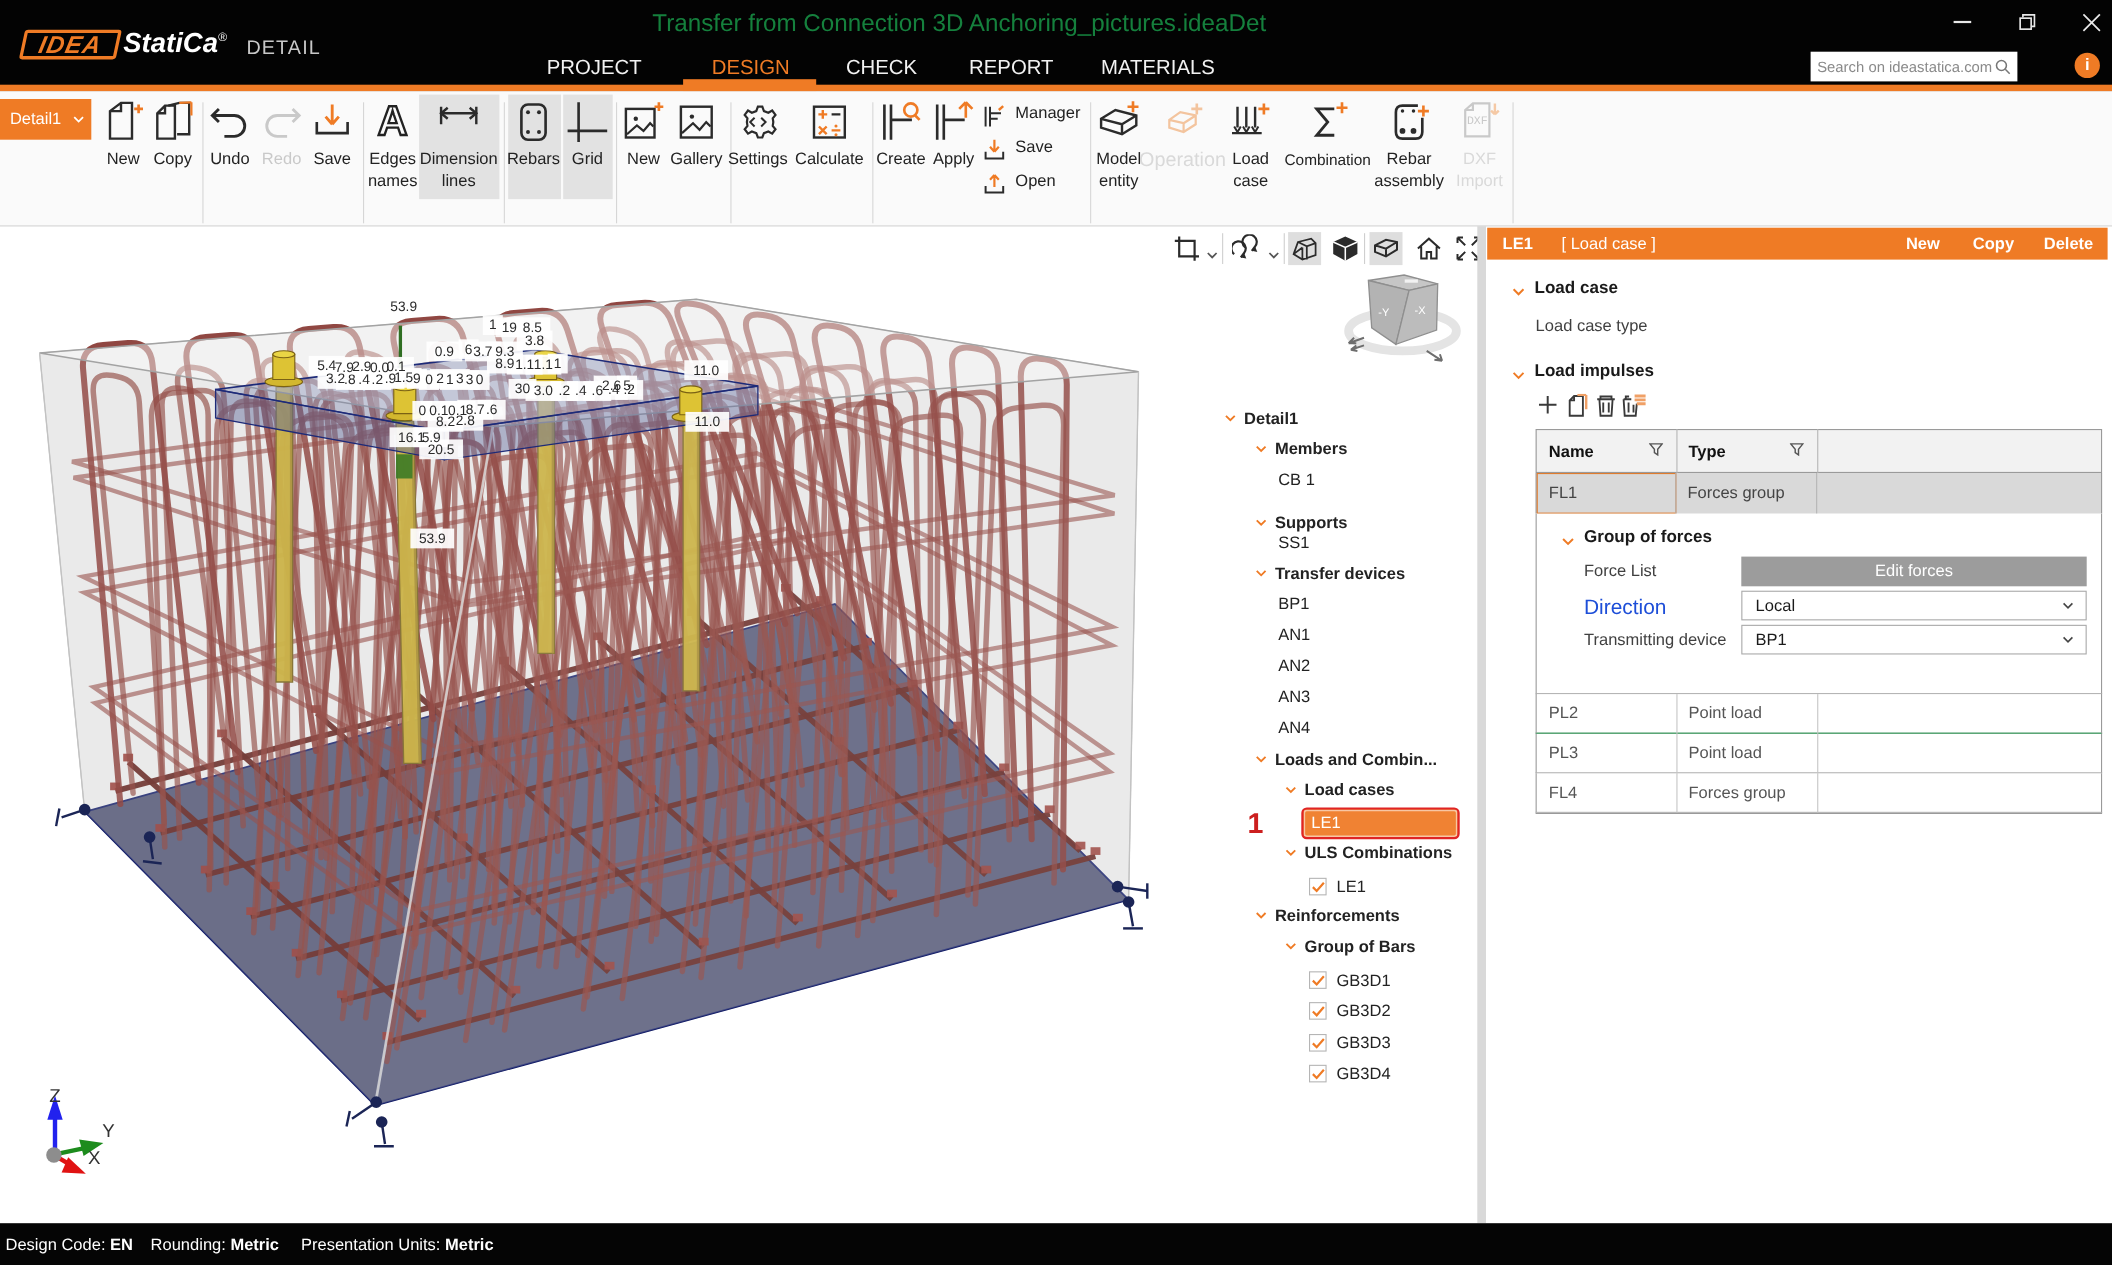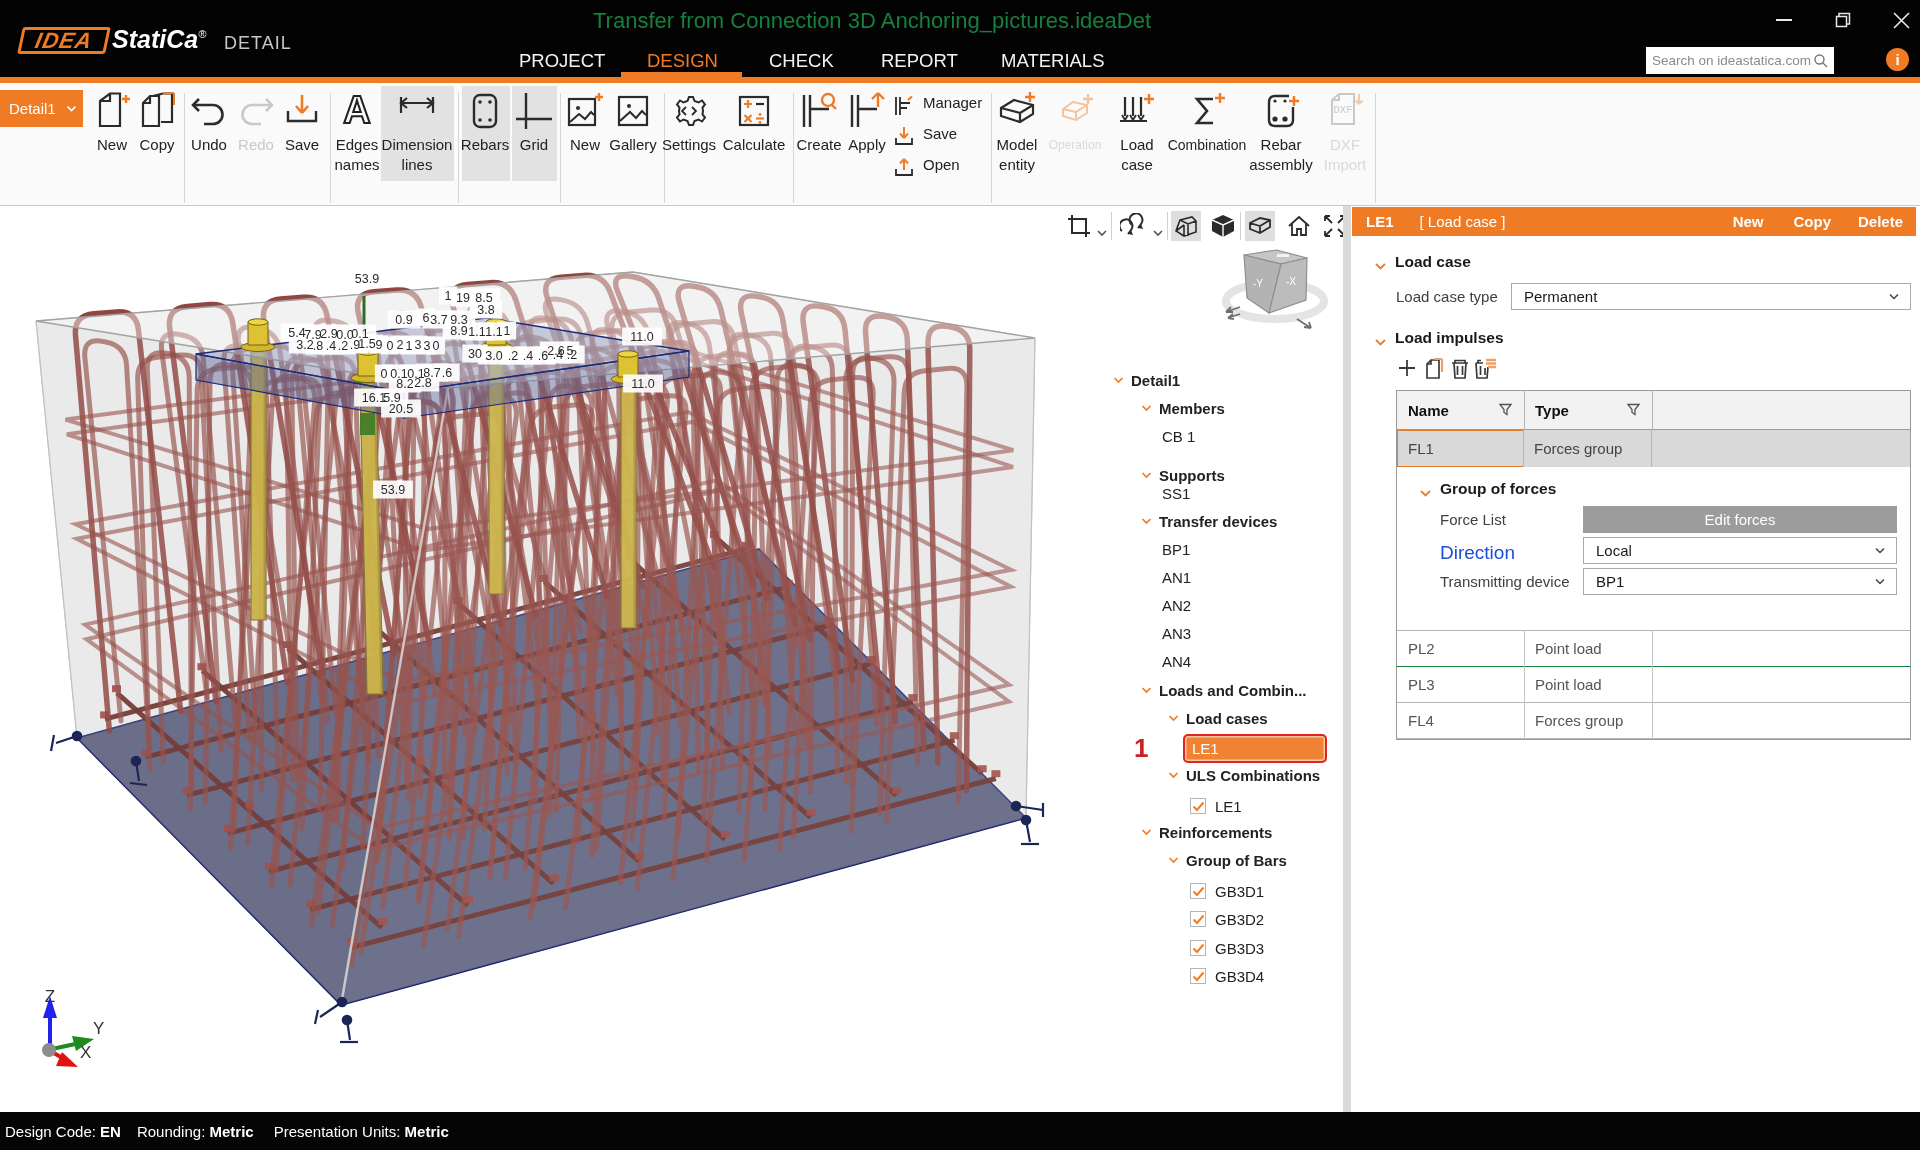--- a/index.html
+++ b/index.html
@@ -22,21 +22,21 @@
     <rect x="1.5" y="4.5" width="10" height="10" stroke="#e8e8e8" stroke-width="1.5" fill="#030303"></rect>
   </svg>
 <svg class="abs" style="left:1893px;top:12px" width="17" height="17">
     <path d="M1,1 L16,16 M16,1 L1,16" stroke="#e8e8e8" stroke-width="1.6"></path>
   </svg>
 <div class="abs" style="left:20px;top:27px;width:88px;height:27px;border:3px solid #ef7b25;border-radius:3px;transform:skewX(-12deg);display:flex;align-items:center;justify-content:center">
 <span style="color:#ef7b25;font-size:22px;font-weight:bold;font-style:italic;letter-spacing:1px">IDEA</span>
   </div>
 <div class="abs" style="left:112px;top:25px;color:#fff;font-size:25px;font-weight:bold;font-style:italic">StatiCa<span style="font-size:11px;font-weight:normal;vertical-align:10px">®</span></div>
 <div class="abs" style="left:224px;top:33px;color:#c8c8c8;font-size:18px;letter-spacing:1px">DETAIL</div>
-<div class="abs" style="left:519px;top:50px;font-size:18.5px;color:#f2f2f2">PROJECT</div>
+<div class="abs" style="left:497px;top:50px;font-size:18.5px;color:#f2f2f2">PROJECT</div>
 <div class="abs" style="left:647px;top:50px;font-size:18.5px;color:#ef7b25">DESIGN</div>
 <div class="abs" style="left:769px;top:50px;font-size:18.5px;color:#f2f2f2">CHECK</div>
 <div class="abs" style="left:881px;top:50px;font-size:18.5px;color:#f2f2f2">REPORT</div>
 <div class="abs" style="left:1001px;top:50px;font-size:18.5px;color:#f2f2f2">MATERIALS</div>
 <div class="abs" style="left:621px;top:72px;width:121px;height:11px;background:#ef7b25"></div>
 <div class="abs" style="left:1646px;top:47px;width:188px;height:27px;background:#fff;display:flex;align-items:center;padding:0 6px;font-size:13.5px;color:#8a8a8a;white-space:nowrap">Search on ideastatica.com
 <svg style="margin-left:auto" width="15" height="15" viewBox="0 0 15 15" fill="none">
       <circle cx="6.5" cy="6.5" r="4.5" stroke="#777" stroke-width="1.4"></circle>
       <path d="M10,10 L14,14" stroke="#777" stroke-width="1.4"></path>
     </svg></div>
@@ -161,21 +161,21 @@
 <div style="position:absolute;left:997px;top:8px;width:40px;height:40px"><svg width="40" height="40" viewBox="0 0 40 40" fill="none">
         <path d="M4,17 L17,9 L36,14 L36,23 L23,31 L4,25 Z" stroke="#2b2b2b" stroke-width="2.2"></path>
         <path d="M4,17 L23,22 L23,31 M23,22 L36,14" stroke="#2b2b2b" stroke-width="2.2"></path>
         <path d="M28,6 L38,6 M33,1 L33,11" stroke="#ef7b25" stroke-width="2.4"></path>
       </svg></div>
     <div style="position:absolute;left:962px;top:52px;width:110px;text-align:center;font-size:15px;line-height:20px;color:#222">Model<br>entity</div>
 <div style="position:absolute;left:1055px;top:8px;width:40px;height:40px"><svg width="40" height="40" viewBox="0 0 40 40" fill="none">
         <path d="M8,18 L18,11 L32,14 L32,22 L21,29 L8,25 Z M8,18 L21,21 L21,29 M21,21 L32,14" stroke="#f3c49e" stroke-width="2"></path>
         <path d="M28,8 L38,8 M33,3 L33,13" stroke="#f3c49e" stroke-width="2.4"></path>
       </svg></div>
-    <div style="position:absolute;left:1020px;top:52px;width:110px;text-align:center;font-size:12px;line-height:20px;color:#d9d9d9">Operation</div>
+    <div style="position:absolute;left:1020px;top:52px;width:110px;text-align:center;font-size:18px;line-height:20px;color:#d9d9d9">Operation</div>
 <div style="position:absolute;left:1117px;top:8px;width:40px;height:40px"><svg width="40" height="40" viewBox="0 0 40 40" fill="none">
         <path d="M8,6 L8,25 M16,6 L16,25 M24,6 L24,25 M3,30 L30,30" stroke="#2b2b2b" stroke-width="2.2"></path>
         <path d="M5,24 L8,29 L11,24 M13,24 L16,29 L19,24 M21,24 L24,29 L27,24" stroke="#2b2b2b" stroke-width="1.8"></path>
         <path d="M27,8 L37,8 M32,3 L32,13" stroke="#ef7b25" stroke-width="2.4"></path>
       </svg></div>
     <div style="position:absolute;left:1082px;top:52px;width:110px;text-align:center;font-size:15px;line-height:20px;color:#222">Load<br>case</div>
 <div style="position:absolute;left:1187px;top:8px;width:40px;height:40px"><svg width="40" height="40" viewBox="0 0 40 40" fill="none">
         <path d="M26,8 L10,8 L20,20 L10,32 L26,32" stroke="#2b2b2b" stroke-width="2.6"></path>
         <path d="M28,7 L38,7 M33,2 L33,12" stroke="#ef7b25" stroke-width="2.4"></path>
       </svg></div>
@@ -670,23 +670,20 @@
       <span style="margin-left:26px">[ Load case ]</span>
 <span style="margin-left:auto;font-weight:bold">New</span>
       <span style="margin-left:30px;font-weight:bold">Copy</span>
       <span style="margin-left:27px;font-weight:bold;margin-right:13px">Delete</span>
     </div>
 <div style="position:absolute;left:23px;top:51px"><svg width="13" height="9" viewBox="0 0 13 9" fill="none">
         <path d="M2,2 L6.5,6.5 L11,2" stroke="#ef7b25" stroke-width="1.8"></path>
       </svg></div>
     <div style="position:absolute;left:44px;top:47px;font-size:15.5px;font-weight:bold;color:#1a1a1a">Load case</div>
 <div class="plbl" style="left:45px;top:82px">Load case type</div>
-<div class="dd" style="left:160px;top:77px;width:400px;height:27px">Permanent<svg class="ddc" width="12" height="8" viewBox="0 0 12 8" fill="none">
-        <path d="M2,1.5 L6,5.5 L10,1.5" stroke="#444" stroke-width="1.5"></path>
-      </svg></div>
 <div style="position:absolute;left:23px;top:127px"><svg width="13" height="9" viewBox="0 0 13 9" fill="none">
         <path d="M2,2 L6.5,6.5 L11,2" stroke="#ef7b25" stroke-width="1.8"></path>
       </svg></div>
     <div style="position:absolute;left:44px;top:123px;font-size:15.5px;font-weight:bold;color:#1a1a1a">Load impulses</div>
 <svg style="position:absolute;left:48px;top:152px" width="100" height="26" viewBox="0 0 100 26" fill="none">
 <path d="M8,2 L8,18 M0,10 L16,10" stroke="#3a3a3a" stroke-width="1.8"></path>
 <path d="M28,6 L32,2 L40,2 L40,20 L28,20 Z M28,6 L32,6 L32,2" stroke="#3a3a3a" stroke-width="1.7"></path>
 <path d="M43,1 L43,14 M35,1 L43,1" stroke="#f0a066" stroke-width="2.2"></path>
 <path d="M53,5 L69,5 M56,5 L56,2.5 L66,2.5 L66,5 M55,5 L56,20 L66,20 L67,5 M58.5,8 L58.5,17 M63.5,8 L63.5,17" stroke="#3a3a3a" stroke-width="1.7"></path>
 <path d="M77,5 L84,5 M79,5 L79,2.5 L82,2.5 M77,5 L78,20 L88,20 L89,9 M81.5,8 L81.5,17 M86,10 L86,17" stroke="#3a3a3a" stroke-width="1.7"></path>

